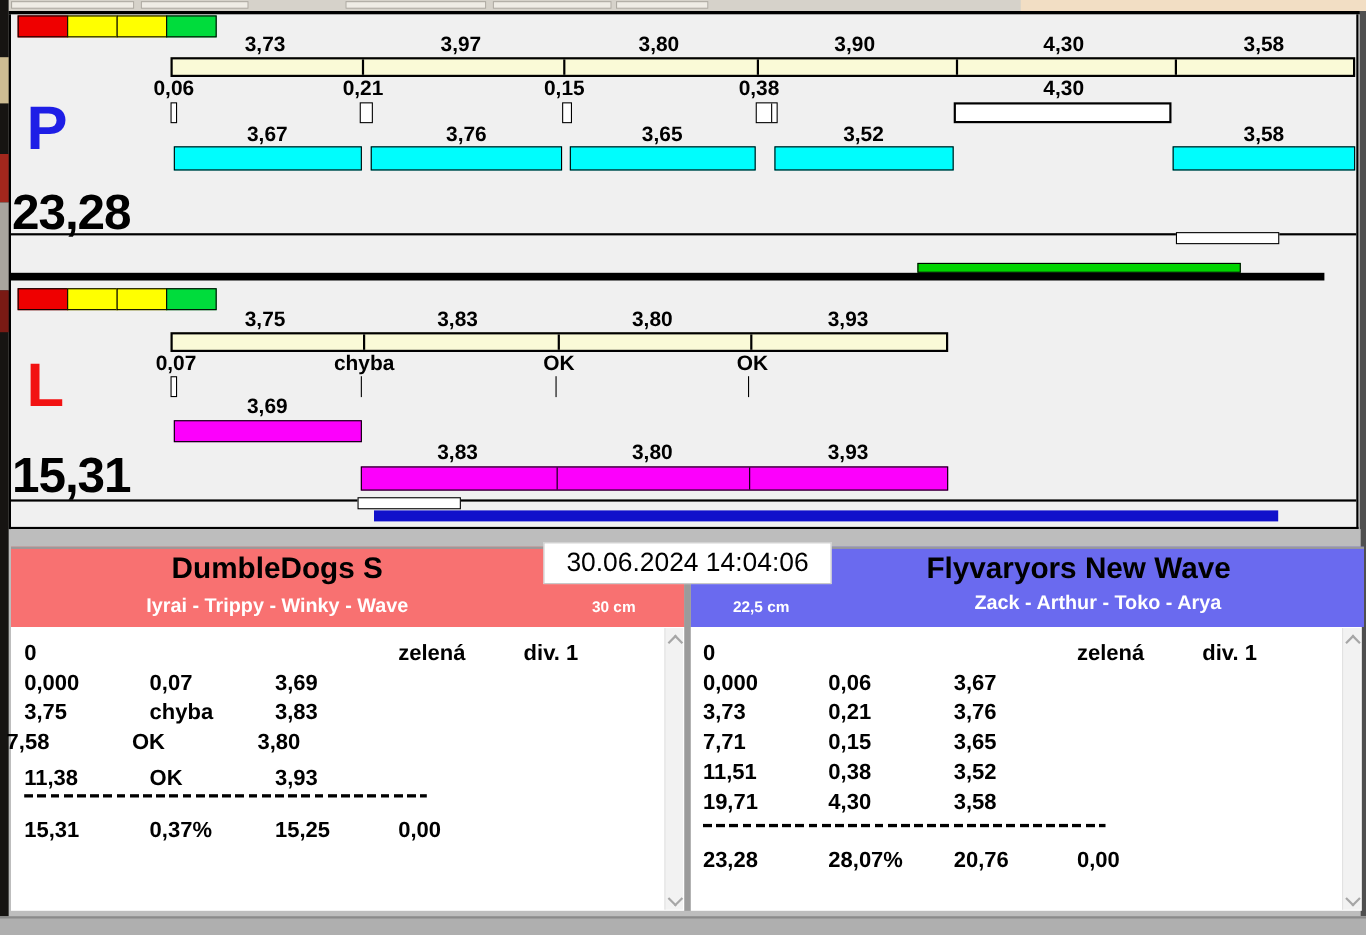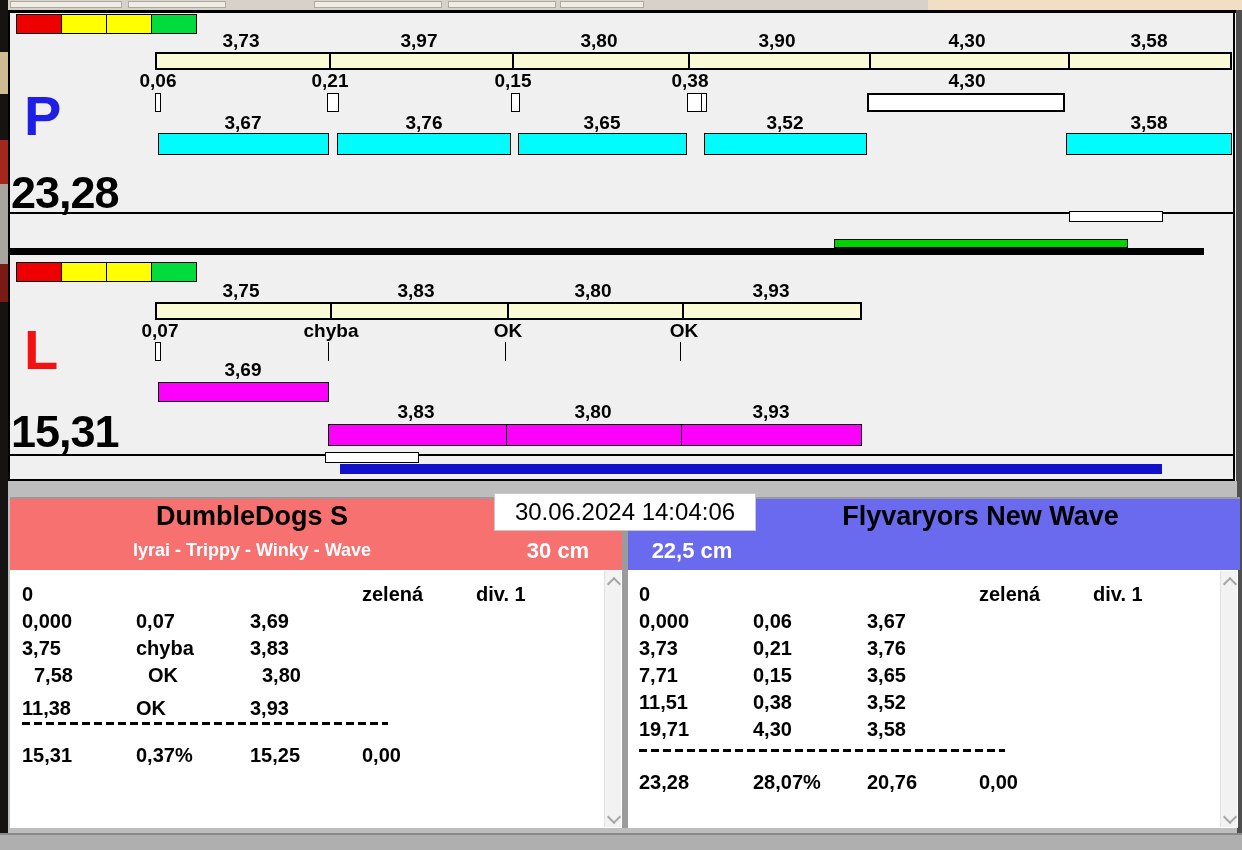--- a/index.html
+++ b/index.html
@@ -10,21 +10,21 @@
   .bar{position:absolute;box-sizing:border-box;border:1px solid #000;}
   .seg-bar{position:absolute;box-sizing:border-box;border:2px solid #000;background:#FAFAD7;}
   .seg-div{position:absolute;top:0;width:2px;height:100%;background:#000;}
   .bigletter{position:absolute;font-size:56px;font-weight:900;line-height:56px;}
   .total{position:absolute;font-size:45px;font-weight:bold;line-height:45px;letter-spacing:-1px;}
   .tl{position:absolute;display:flex;}
   .tl div{width:46px;height:20px;border:1px solid #000;margin-left:-1px;box-sizing:border-box;}
   .hline{position:absolute;background:#000;}
   .hdr-title{position:absolute;font-size:27px;font-weight:bold;text-align:center;line-height:30px;}
   .hdr-dogs{position:absolute;font-size:18px;font-weight:bold;color:#fff;text-align:center;line-height:22px;}
-  .hdr-cm{position:absolute;font-size:22px;font-weight:bold;color:#fff;text-align:center;line-height:24px;}
+  .hdr-cm{position:absolute;font-size:14px;font-weight:bold;color:#fff;text-align:center;line-height:24px;}
   .trow{position:absolute;display:flex;height:27px;font-size:20px;font-weight:bold;line-height:27px;white-space:nowrap;}
   .trow span{display:inline-block;}
   .c1{width:114px;}.c2{width:114px;}.c3{width:112px;}.c4{width:114px;}
   .dash{position:absolute;height:3px;background:repeating-linear-gradient(90deg,#000 0 8px,transparent 8px 12px);}
   .track{position:absolute;width:17px;background:#F2F2F2;border-left:1px solid #E2E2E2;box-sizing:border-box;}
   .chev{position:absolute;width:8px;height:8px;border-left:2px solid #A6A6A6;border-top:2px solid #A6A6A6;}
   .chev.up{transform:rotate(45deg);}
   .chev.down{transform:rotate(225deg);}
   .stripbox{position:absolute;top:1px;height:7px;background:#EFECE5;border:1px solid #ADA9A1;box-sizing:border-box;}
 </style>
@@ -162,41 +162,42 @@
 
   <div class="abs" style="left:10px;top:497px;width:612px;height:73px;background:#F87171;border-top:2px solid #9A9A9A;box-sizing:border-box;"></div>
   <div class="abs" style="left:628px;top:497px;width:612px;height:73px;background:#6A6AEF;border-top:2px solid #9A9A9A;box-sizing:border-box;"></div>
   <div class="abs" style="left:622px;top:497px;width:6px;height:331px;background:#9B9B9B;"></div>
 
   <div class="hdr-title" style="left:10px;top:501px;width:484px;text-align:center;">DumbleDogs S</div>
   <div class="hdr-dogs" style="left:10px;top:539px;width:484px;">Iyrai - Trippy - Winky - Wave</div>
   <div class="hdr-cm" style="left:494px;top:539px;width:128px;">30 cm</div>
 
   <div class="hdr-title" style="left:756px;top:501px;width:449px;">Flyvaryors New Wave</div>
+  <div class="hdr-dogs" style="left:756px;top:537px;width:484px;">Zack - Arthur - Toko - Arya</div>
   <div class="hdr-cm" style="left:628px;top:539px;width:128px;">22,5 cm</div>
 
   <div class="abs" style="left:494px;top:493px;width:262px;height:38px;background:#fff;border:1px solid #C8C8C8;box-sizing:border-box;font-size:24px;line-height:36px;text-align:center;">30.06.2024 14:04:06</div>
 
   <div class="abs" style="left:10px;top:570px;width:612px;height:258px;background:#fff;"></div>
   <div class="trow" style="left:22px;top:581px;">
     <span style="width:340px;">0</span>
     <span class="c4">zelená</span>
     <span>div. 1</span>
   </div>
   <div class="trow" style="left:22px;top:608px;">
     <span class="c1">0,000</span>
       <span class="c2">0,07</span>
       <span class="c3">3,69</span>
   </div>
   <div class="trow" style="left:22px;top:635px;">
     <span class="c1">3,75</span>
       <span class="c2">chyba</span>
       <span class="c3">3,83</span>
   </div>
-  <div class="trow" style="left:34px;top:662px;">
+  <div class="trow" style="left:6px;top:662px;">
     <span class="c1">7,58</span>
       <span class="c2">OK</span>
       <span class="c3">3,80</span>
   </div>
   <div class="trow" style="left:22px;top:695px;">
     <span class="c1">11,38</span>
       <span class="c2">OK</span>
       <span class="c3">3,93</span>
   </div>
   <div class="dash" style="left:22px;top:722px;width:366px;"></div>

